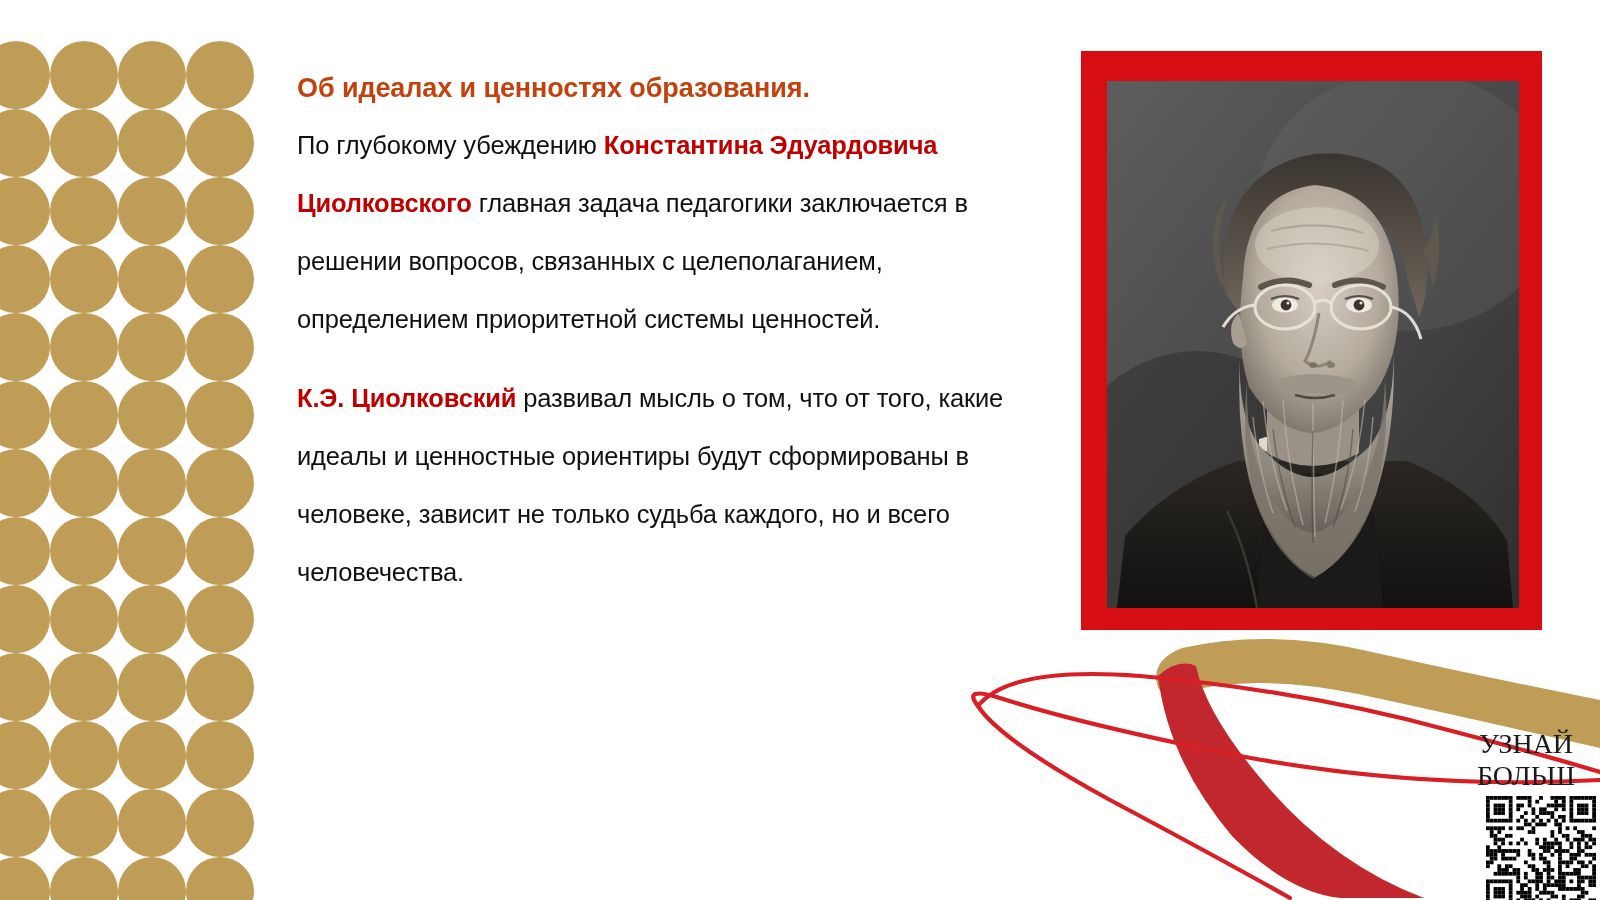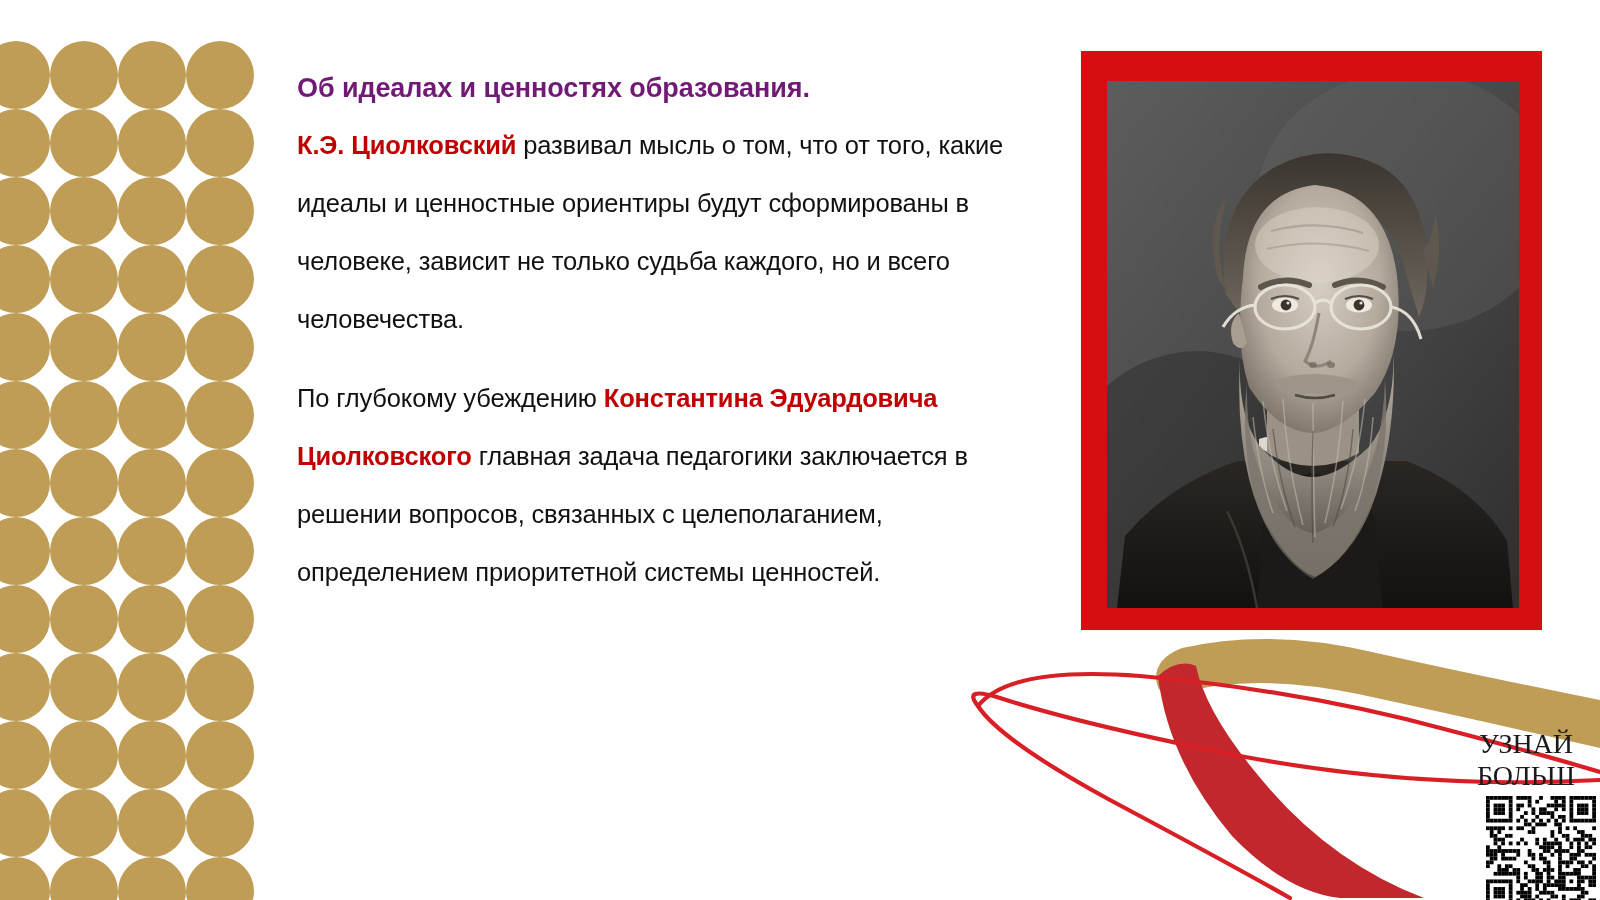--- a/index.html
+++ b/index.html
@@ -40,21 +40,21 @@
     position: absolute;
     left: 297px;
     top: 70px;
     width: 745px;
   }
   #slide-heading {
     margin: 0 0 10px 0;
     font-size: 27px;
     font-weight: bold;
     line-height: 1.35;
-    color: #701a75;
+    color: #c2410c;
     letter-spacing: -0.1px;
   }
   .body-para {
     margin: 0;
     font-size: 25.5px;
     line-height: 58px;
     color: #111111;
     letter-spacing: -0.15px;
   }
   .body-para + .body-para {
@@ -178,22 +178,22 @@
       <div class="dot" style="left: 186px; top: 789px; width: 68px; height: 68px; background: rgb(191, 157, 86);"></div>
       <div class="dot" style="left: -18px; top: 857px; width: 68px; height: 68px; background: rgb(191, 157, 86);"></div>
       <div class="dot" style="left: 50px; top: 857px; width: 68px; height: 68px; background: rgb(191, 157, 86);"></div>
       <div class="dot" style="left: 118px; top: 857px; width: 68px; height: 68px; background: rgb(191, 157, 86);"></div>
       <div class="dot" style="left: 186px; top: 857px; width: 68px; height: 68px; background: rgb(191, 157, 86);"></div>
     </div>
 
   <div id="text-column">
     <h1 id="slide-heading">Об идеалах и ценностях образования.</h1>
 
+    <p class="body-para" id="para-1"><span> По глубокому убеждению </span><span class="hl">Константина Эдуардовича Циолковского</span><span> главная задача педагогики заключается в решении вопросов, связанных с целеполаганием, определением приоритетной системы ценностей.</span></p>
     <p class="body-para" id="para-2"><span class="hl">К.Э. Циолковский</span><span> развивал мысль о том, что от того, какие идеалы и ценностные ориентиры будут сформированы в человеке, зависит не только судьба каждого, но и всего человечества.</span></p>
-    <p class="body-para" id="para-1"><span> По глубокому убеждению </span><span class="hl">Константина Эдуардовича Циолковского</span><span> главная задача педагогики заключается в решении вопросов, связанных с целеполаганием, определением приоритетной системы ценностей.</span></p>
   </div>
 
   <div id="portrait-frame">
     <div id="portrait-photo">
       <svg viewBox="0 0 412 527" preserveAspectRatio="xMidYMid slice" aria-hidden="true">
         <defs>
           <linearGradient id="bgGrad" x1="0" y1="0" x2="1" y2="1">
             <stop offset="0%" stop-color="#5d5d5d"></stop>
             <stop offset="45%" stop-color="#4b4b4b"></stop>
             <stop offset="100%" stop-color="#2e2e2e"></stop>

